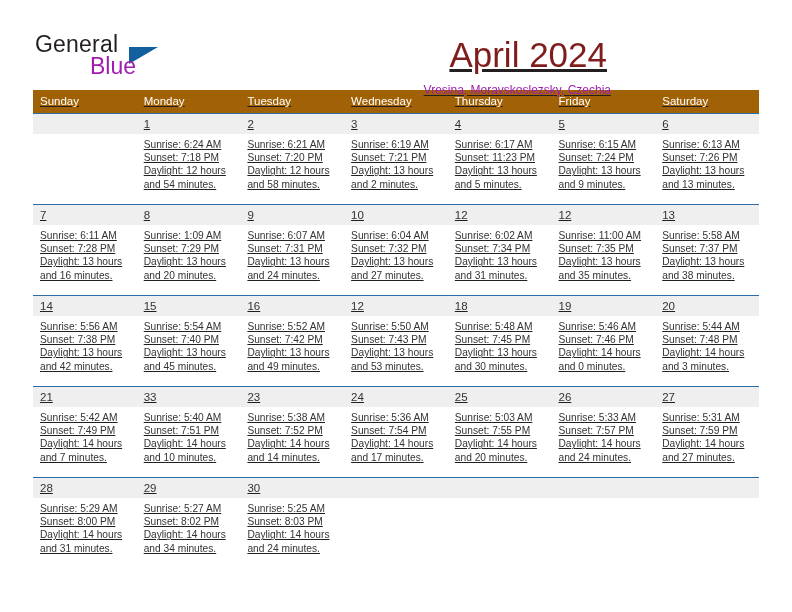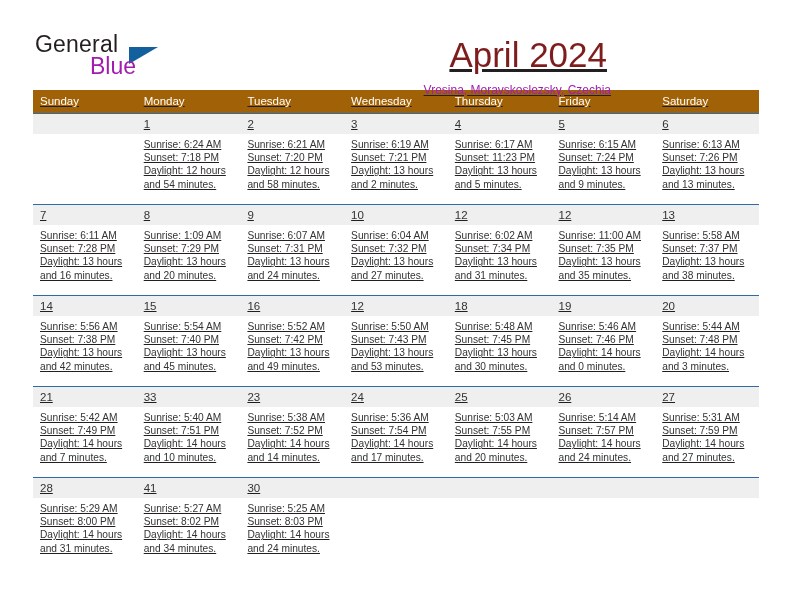--- a/index.html
+++ b/index.html
@@ -404,21 +404,21 @@
             <div class="info">
               <div>Sunrise: 5:03 AM</div>
               <div>Sunset: 7:55 PM</div>
               <div>Daylight: 14 hours</div>
               <div>and 20 minutes.</div>
             </div>
           </td>
           <td class="day">
             <span class="daynum">26</span>
             <div class="info">
-              <div>Sunrise: 5:14 AM</div>
+              <div>Sunrise: 5:33 AM</div>
               <div>Sunset: 7:57 PM</div>
               <div>Daylight: 14 hours</div>
               <div>and 24 minutes.</div>
             </div>
           </td>
           <td class="day">
             <span class="daynum">27</span>
             <div class="info">
               <div>Sunrise: 5:31 AM</div>
               <div>Sunset: 7:59 PM</div>
@@ -431,21 +431,21 @@
           <td class="day">
             <span class="daynum">28</span>
             <div class="info">
               <div>Sunrise: 5:29 AM</div>
               <div>Sunset: 8:00 PM</div>
               <div>Daylight: 14 hours</div>
               <div>and 31 minutes.</div>
             </div>
           </td>
           <td class="day">
-            <span class="daynum">41</span>
+            <span class="daynum">29</span>
             <div class="info">
               <div>Sunrise: 5:27 AM</div>
               <div>Sunset: 8:02 PM</div>
               <div>Daylight: 14 hours</div>
               <div>and 34 minutes.</div>
             </div>
           </td>
           <td class="day">
             <span class="daynum">30</span>
             <div class="info">

